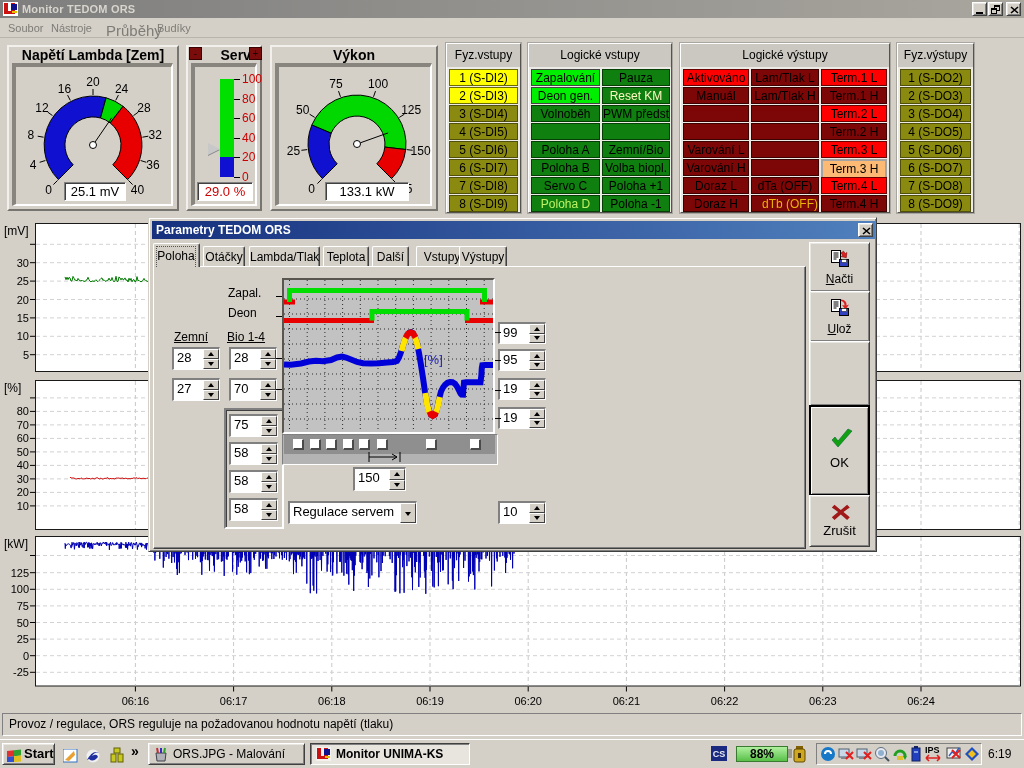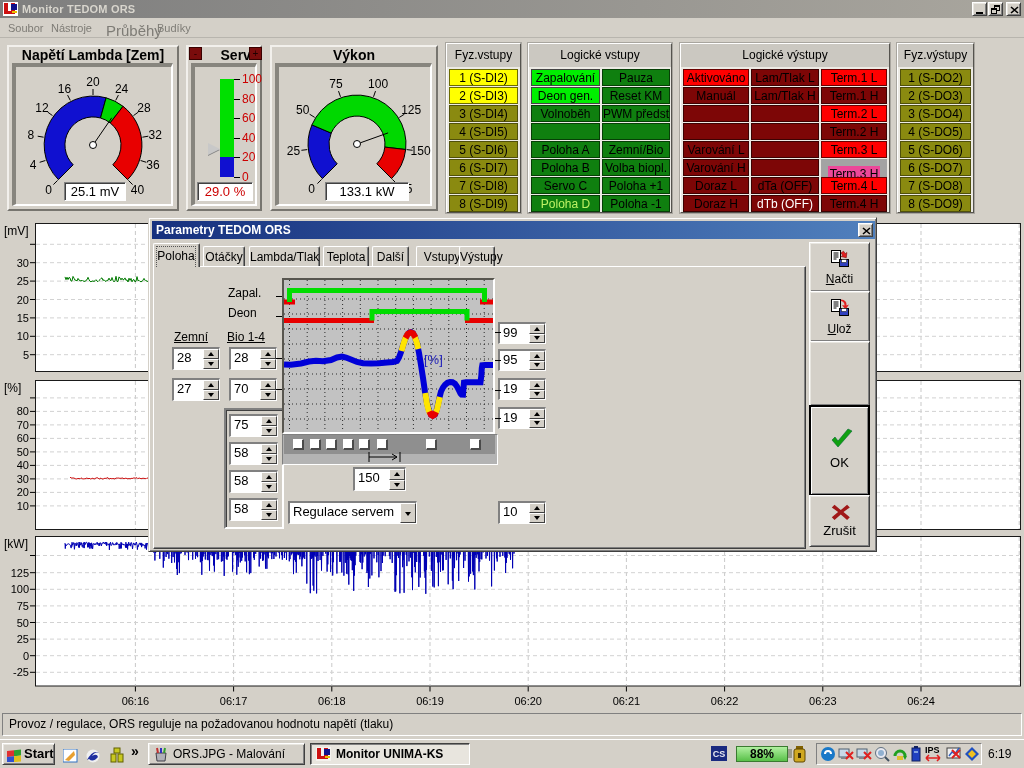--- a/index.html
+++ b/index.html
@@ -147,21 +147,21 @@
       <div class="abs" style="left:0;top:0;width:142px;height:23px;background:#cbc8c1;text-align:center;font-size:12px;line-height:23px;color:#000;">Logické vstupy</div>
       <div class="abs" style="left:2px;top:25px;width:69px;height:16.6px;background:#00ef00;border:1px solid #444;font-size:12px;line-height:16px;text-align:center;color:#000;white-space:nowrap;overflow:hidden;">Zapalování</div>
       <div class="abs" style="left:2px;top:43px;width:69px;height:16.6px;background:#00ef00;border:1px solid #444;font-size:12px;line-height:16px;text-align:center;color:#000;white-space:nowrap;overflow:hidden;">Deon gen.</div>
       <div class="abs" style="left:2px;top:61px;width:69px;height:16.6px;background:#0f7f0f;border:1px solid #063f06;font-size:12px;line-height:16px;text-align:center;color:#000;white-space:nowrap;overflow:hidden;">Volnoběh</div>
       <div class="abs" style="left:2px;top:79px;width:69px;height:16.6px;background:#0f7f0f;border:1px solid #063f06;font-size:12px;line-height:16px;text-align:center;color:#000;white-space:nowrap;overflow:hidden;"></div>
       <div class="abs" style="left:2px;top:97px;width:69px;height:16.6px;background:#0f7f0f;border:1px solid #063f06;font-size:12px;line-height:16px;text-align:center;color:#000;white-space:nowrap;overflow:hidden;">Poloha A</div>
       <div class="abs" style="left:2px;top:115px;width:69px;height:16.6px;background:#0f7f0f;border:1px solid #063f06;font-size:12px;line-height:16px;text-align:center;color:#000;white-space:nowrap;overflow:hidden;">Poloha B</div>
       <div class="abs" style="left:2px;top:133px;width:69px;height:16.6px;background:#0f7f0f;border:1px solid #063f06;font-size:12px;line-height:16px;text-align:center;color:#000;white-space:nowrap;overflow:hidden;">Servo C</div>
       <div class="abs" style="left:2px;top:151px;width:69px;height:16.6px;background:#0f7f0f;border:1px solid #063f06;font-size:12px;line-height:16px;text-align:center;color:#bef264;white-space:nowrap;overflow:hidden;">Poloha D</div>
       <div class="abs" style="left:73px;top:25px;width:68px;height:16.6px;background:#0f7f0f;border:1px solid #063f06;font-size:12px;line-height:16px;text-align:center;color:#000;white-space:nowrap;overflow:hidden;">Pauza</div>
-      <div class="abs" style="left:73px;top:43px;width:68px;height:16.6px;background:#0f7f0f;border:1px solid #063f06;font-size:12px;line-height:16px;text-align:center;color:#000000;white-space:nowrap;overflow:hidden;">Reset KM</div>
+      <div class="abs" style="left:73px;top:43px;width:68px;height:16.6px;background:#0f7f0f;border:1px solid #063f06;font-size:12px;line-height:16px;text-align:center;color:#fef9c3;white-space:nowrap;overflow:hidden;">Reset KM</div>
       <div class="abs" style="left:73px;top:61px;width:68px;height:16.6px;background:#0f7f0f;border:1px solid #063f06;font-size:12px;line-height:16px;text-align:center;color:#000;white-space:nowrap;overflow:hidden;">PWM předst.</div>
       <div class="abs" style="left:73px;top:79px;width:68px;height:16.6px;background:#0f7f0f;border:1px solid #063f06;font-size:12px;line-height:16px;text-align:center;color:#000;white-space:nowrap;overflow:hidden;"></div>
       <div class="abs" style="left:73px;top:97px;width:68px;height:16.6px;background:#0f7f0f;border:1px solid #063f06;font-size:12px;line-height:16px;text-align:center;color:#000;white-space:nowrap;overflow:hidden;">Zemní/Bio</div>
       <div class="abs" style="left:73px;top:115px;width:68px;height:16.6px;background:#0f7f0f;border:1px solid #063f06;font-size:12px;line-height:16px;text-align:center;color:#000;white-space:nowrap;overflow:hidden;">Volba biopl.</div>
       <div class="abs" style="left:73px;top:133px;width:68px;height:16.6px;background:#0f7f0f;border:1px solid #063f06;font-size:12px;line-height:16px;text-align:center;color:#000;white-space:nowrap;overflow:hidden;">Poloha +1</div>
       <div class="abs" style="left:73px;top:151px;width:68px;height:16.6px;background:#0f7f0f;border:1px solid #063f06;font-size:12px;line-height:16px;text-align:center;color:#000;white-space:nowrap;overflow:hidden;">Poloha -1</div>
     </div>
     <div class="abs" style="left:680px;top:43px;width:210px;height:170px;background:#eceae4;border:1px solid #fff;border-right-color:#55534e;border-bottom-color:#55534e;box-shadow:0 0 0 1px #a8a59e;">
       <div class="abs" style="left:0;top:0;width:208px;height:23px;background:#cbc8c1;text-align:center;font-size:12px;line-height:23px;color:#000;">Logické výstupy</div>
       <div class="abs" style="left:2px;top:25px;width:66px;height:16.6px;background:#ff0000;border:1px solid #6a0000;font-size:12px;line-height:16px;text-align:center;color:#000;white-space:nowrap;overflow:hidden;">Aktivováno</div>
@@ -172,27 +172,27 @@
       <div class="abs" style="left:2px;top:115px;width:66px;height:16.6px;background:#7d0606;border:1px solid #3c0202;font-size:12px;line-height:16px;text-align:center;color:#000;white-space:nowrap;overflow:hidden;">Varování H</div>
       <div class="abs" style="left:2px;top:133px;width:66px;height:16.6px;background:#7d0606;border:1px solid #3c0202;font-size:12px;line-height:16px;text-align:center;color:#000;white-space:nowrap;overflow:hidden;">Doraz L</div>
       <div class="abs" style="left:2px;top:151px;width:66px;height:16.6px;background:#7d0606;border:1px solid #3c0202;font-size:12px;line-height:16px;text-align:center;color:#000;white-space:nowrap;overflow:hidden;">Doraz H</div>
       <div class="abs" style="left:70px;top:25px;width:68px;height:16.6px;background:#7d0606;border:1px solid #3c0202;font-size:12px;line-height:16px;text-align:center;color:#000;white-space:nowrap;overflow:hidden;">Lam/Tlak L</div>
       <div class="abs" style="left:70px;top:43px;width:68px;height:16.6px;background:#7d0606;border:1px solid #3c0202;font-size:12px;line-height:16px;text-align:center;color:#000;white-space:nowrap;overflow:hidden;">Lam/Tlak H</div>
       <div class="abs" style="left:70px;top:61px;width:68px;height:16.6px;background:#7d0606;border:1px solid #3c0202;font-size:12px;line-height:16px;text-align:center;color:#000;white-space:nowrap;overflow:hidden;"></div>
       <div class="abs" style="left:70px;top:79px;width:68px;height:16.6px;background:#7d0606;border:1px solid #3c0202;font-size:12px;line-height:16px;text-align:center;color:#000;white-space:nowrap;overflow:hidden;"></div>
       <div class="abs" style="left:70px;top:97px;width:68px;height:16.6px;background:#7d0606;border:1px solid #3c0202;font-size:12px;line-height:16px;text-align:center;color:#000;white-space:nowrap;overflow:hidden;"></div>
       <div class="abs" style="left:70px;top:115px;width:68px;height:16.6px;background:#7d0606;border:1px solid #3c0202;font-size:12px;line-height:16px;text-align:center;color:#000;white-space:nowrap;overflow:hidden;"></div>
       <div class="abs" style="left:70px;top:133px;width:68px;height:16.6px;background:#7d0606;border:1px solid #3c0202;font-size:12px;line-height:16px;text-align:center;color:#000;white-space:nowrap;overflow:hidden;">dTa (OFF)</div>
-      <div class="abs" style="left:70px;top:151px;width:68px;height:16.6px;background:#7d0606;border:1px solid #3c0202;font-size:12px;line-height:16px;text-align:center;color:#ffffff;white-space:nowrap;overflow:hidden;">dTb (OFF)</div>
+      <div class="abs" style="left:70px;top:151px;width:68px;height:16.6px;background:#7d0606;border:1px solid #3c0202;font-size:12px;line-height:16px;text-align:right;color:#eab308;white-space:nowrap;overflow:hidden;">dTb (OFF)</div>
       <div class="abs" style="left:140px;top:25px;width:66px;height:16.6px;background:#ff0000;border:1px solid #6a0000;font-size:12px;line-height:16px;text-align:center;color:#000;white-space:nowrap;overflow:hidden;">Term.1 L</div>
       <div class="abs" style="left:140px;top:43px;width:66px;height:16.6px;background:#7d0606;border:1px solid #3c0202;font-size:12px;line-height:16px;text-align:center;color:#000;white-space:nowrap;overflow:hidden;">Term.1 H</div>
       <div class="abs" style="left:140px;top:61px;width:66px;height:16.6px;background:#ff0000;border:1px solid #6a0000;font-size:12px;line-height:16px;text-align:center;color:#000;white-space:nowrap;overflow:hidden;">Term.2 L</div>
       <div class="abs" style="left:140px;top:79px;width:66px;height:16.6px;background:#7d0606;border:1px solid #3c0202;font-size:12px;line-height:16px;text-align:center;color:#000;white-space:nowrap;overflow:hidden;">Term.2 H</div>
       <div class="abs" style="left:140px;top:97px;width:66px;height:16.6px;background:#ff0000;border:1px solid #6a0000;font-size:12px;line-height:16px;text-align:center;color:#000;white-space:nowrap;overflow:hidden;">Term.3 L</div>
-      <div class="abs" style="left:140px;top:115px;width:66px;height:25px;background:#ec4899;border:7px solid #a3a3a3;font-size:12px;line-height:16px;text-align:center;color:#000;white-space:nowrap;overflow:hidden;">Term.3 H</div>
+      <div class="abs" style="left:140px;top:115px;width:66px;height:25px;background:#fdba74;border:2px solid #a3a3a3;font-size:12px;line-height:16px;text-align:center;color:#000;white-space:nowrap;overflow:hidden;">Term.3 H</div>
       <div class="abs" style="left:140px;top:133px;width:66px;height:16.6px;background:#ff0000;border:1px solid #6a0000;font-size:12px;line-height:16px;text-align:center;color:#000;white-space:nowrap;overflow:hidden;">Term.4 L</div>
       <div class="abs" style="left:140px;top:151px;width:66px;height:16.6px;background:#7d0606;border:1px solid #3c0202;font-size:12px;line-height:16px;text-align:center;color:#000;white-space:nowrap;overflow:hidden;">Term.4 H</div>
     </div>
     <div class="abs" style="left:897px;top:43px;width:77px;height:170px;background:#eceae4;border:1px solid #fff;border-right-color:#55534e;border-bottom-color:#55534e;box-shadow:0 0 0 1px #a8a59e;">
       <div class="abs" style="left:0;top:0;width:75px;height:23px;background:#cbc8c1;text-align:center;font-size:12px;line-height:23px;color:#000;">Fyz.výstupy</div>
       <div class="abs" style="left:2px;top:25px;width:71px;height:16.6px;background:#8a8a10;border:1px solid #50500a;font-size:12px;line-height:16px;text-align:center;color:#000;white-space:nowrap;overflow:hidden;">1 (S-DO2)</div>
       <div class="abs" style="left:2px;top:43px;width:71px;height:16.6px;background:#8a8a10;border:1px solid #50500a;font-size:12px;line-height:16px;text-align:center;color:#000;white-space:nowrap;overflow:hidden;">2 (S-DO3)</div>
       <div class="abs" style="left:2px;top:61px;width:71px;height:16.6px;background:#8a8a10;border:1px solid #50500a;font-size:12px;line-height:16px;text-align:center;color:#000;white-space:nowrap;overflow:hidden;">3 (S-DO4)</div>
       <div class="abs" style="left:2px;top:79px;width:71px;height:16.6px;background:#8a8a10;border:1px solid #50500a;font-size:12px;line-height:16px;text-align:center;color:#000;white-space:nowrap;overflow:hidden;">4 (S-DO5)</div>
       <div class="abs" style="left:2px;top:97px;width:71px;height:16.6px;background:#8a8a10;border:1px solid #50500a;font-size:12px;line-height:16px;text-align:center;color:#000;white-space:nowrap;overflow:hidden;">5 (S-DO6)</div>
@@ -449,21 +449,21 @@
         </div>
       </div>
       <div class="abs" style="left:4px;top:25px;width:47px;height:24px;background:#d4d0c8;border-top:1px solid #fff;border-left:1px solid #fff;border-right:1px solid #404040;border-top-right-radius:2px;border-top-left-radius:2px;box-shadow:inset -1px 0 0 #808080;z-index:3;">
         <div class="abs" style="left:2px;top:2px;right:3px;bottom:0;border:1px dotted #555;border-bottom:none;font-size:12px;text-align:center;line-height:18px;">Poloha</div>
       </div>
       <div class="abs" style="left:54px;top:28px;width:42px;height:21px;background:#d4d0c8;border-top:1px solid #fff;border-left:1px solid #fff;border-right:1px solid #404040;border-top-right-radius:2px;border-top-left-radius:2px;box-shadow:inset -1px 0 0 #808080;font-size:12px;text-align:center;line-height:20px;">Otáčky</div>
       <div class="abs" style="left:100px;top:28px;width:71px;height:21px;background:#d4d0c8;border-top:1px solid #fff;border-left:1px solid #fff;border-right:1px solid #404040;border-top-right-radius:2px;border-top-left-radius:2px;box-shadow:inset -1px 0 0 #808080;font-size:12px;text-align:center;line-height:20px;">Lambda/Tlak</div>
       <div class="abs" style="left:174px;top:28px;width:46px;height:21px;background:#d4d0c8;border-top:1px solid #fff;border-left:1px solid #fff;border-right:1px solid #404040;border-top-right-radius:2px;border-top-left-radius:2px;box-shadow:inset -1px 0 0 #808080;font-size:12px;text-align:center;line-height:20px;">Teplota</div>
       <div class="abs" style="left:223px;top:28px;width:37px;height:21px;background:#d4d0c8;border-top:1px solid #fff;border-left:1px solid #fff;border-right:1px solid #404040;border-top-right-radius:2px;border-top-left-radius:2px;box-shadow:inset -1px 0 0 #808080;font-size:12px;text-align:center;line-height:20px;">Další</div>
       <div class="abs" style="left:267px;top:28px;width:52px;height:21px;background:#d4d0c8;border-top:1px solid #fff;border-left:1px solid #fff;border-right:1px solid #404040;border-top-right-radius:2px;border-top-left-radius:2px;box-shadow:inset -1px 0 0 #808080;font-size:12px;text-align:center;line-height:20px;">Vstupy</div>
-      <div class="abs" style="left:310px;top:28px;width:36px;height:21px;background:#d4d0c8;border-top:1px solid #fff;border-left:1px solid #fff;border-right:1px solid #404040;border-top-right-radius:2px;border-top-left-radius:2px;box-shadow:inset -1px 0 0 #808080;font-size:12px;text-align:center;line-height:20px;">Výstupy</div>
+      <div class="abs" style="left:310px;top:28px;width:48px;height:21px;background:#d4d0c8;border-top:1px solid #fff;border-left:1px solid #fff;border-right:1px solid #404040;border-top-right-radius:2px;border-top-left-radius:2px;box-shadow:inset -1px 0 0 #808080;font-size:12px;text-align:center;line-height:20px;">Výstupy</div>
       <div class="abs" style="left:4px;top:48px;width:653px;height:283px;background:#d4d0c8;border-top:1px solid #fff;border-left:1px solid #fff;border-right:1px solid #404040;border-bottom:1px solid #404040;box-shadow:inset -1px -1px 0 #808080, inset 1px 1px 0 #d4d0c8;z-index:2;"></div>
       <span class="lab" style="left:79px;top:68px;z-index:4;">Zapal.</span>
       <span class="lab" style="left:79px;top:88px;z-index:4;">Deon</span>
       <span class="lab" style="left:25px;top:112px;text-decoration:underline;z-index:4;">Zemní</span>
       <span class="lab" style="left:78px;top:112px;text-decoration:underline;z-index:4;">Bio 1-4</span>
       <div class="spin" style="left:23px;top:129px;width:48px;height:23px;z-index:4;">
         <span class="v" style="font-size:13px;">28</span>
         <div class="sb up">
           <div class="tri-u"></div>
         </div>

